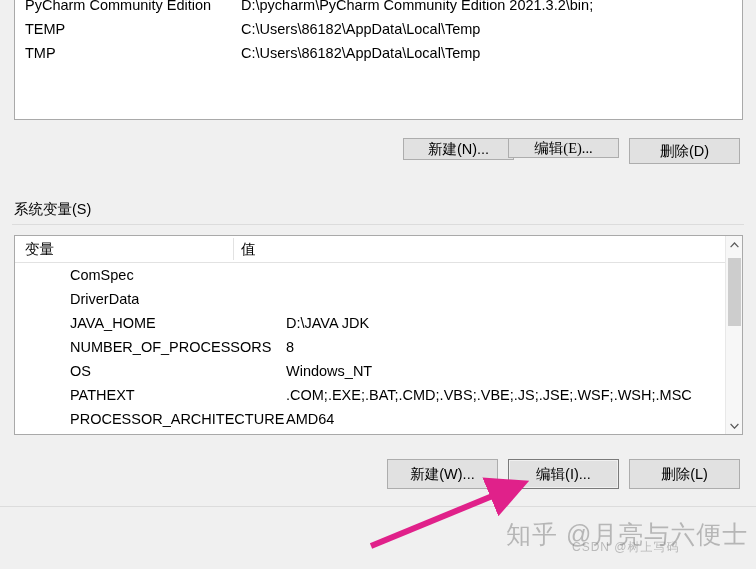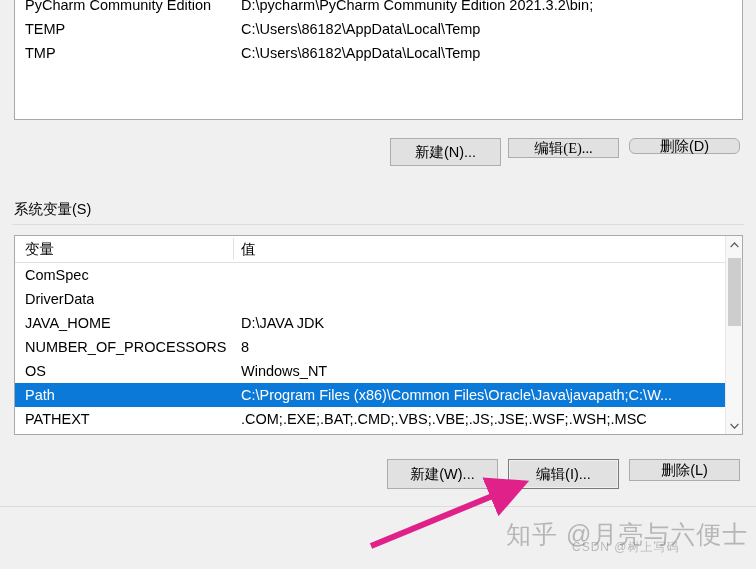--- a/index.html
+++ b/index.html
@@ -84,23 +84,23 @@
     display: flex;
     align-items: center;
     justify-content: center;
     font-family: "Liberation Sans", "DejaVu Sans", sans-serif;
   }
   .btn.focused {
     border: 1px solid #7a7a7a;
     box-shadow: inset 0 0 0 1px #f0f0f0;
   }
 
-  .user-btn-new  { left: 390px; top: 138px; width: 111px; height: 28px; }
+  .user-btn-new  { left: 403px; top: 138px; width: 111px; height: 22px; }
   .user-btn-edit { left: 508px; top: 138px; width: 111px; height: 20px; font-family: Liberation Serif, serif; }
-  .user-btn-del  { left: 629px; top: 138px; width: 111px; height: 16px; border-radius: 6px; }
+  .user-btn-del  { left: 629px; top: 138px; width: 111px; height: 26px; }
 
   
   .sys-label {
     position: absolute;
     left: 14px;
     top: 200px;
     font-size: 14.5px;
     background: #f0f0f0;
     padding-right: 6px;
     z-index: 3;
@@ -143,20 +143,21 @@
     left: 218px;
     top: 2px;
     width: 1px;
     height: 22px;
     background: #e2e2e2;
   }
   .rows-area {
     position: relative;
     height: 172px;
     overflow: hidden;
+    margin-left: 45px;
   }
 
   
   .scrollbar {
     position: absolute;
     right: 0;
     top: 0;
     width: 17px;
     height: 198px;
     background: #f7f7f7;
@@ -180,21 +181,21 @@
     position: absolute;
     left: 2px;
     top: 22px;
     width: 13px;
     height: 68px;
     background: #cdcdcd;
   }
 
   .sys-btn-new  { left: 387px; top: 459px; width: 111px; height: 30px; }
   .sys-btn-edit { left: 508px; top: 459px; width: 111px; height: 30px; }
-  .sys-btn-del  { left: 629px; top: 459px; width: 111px; height: 22px; }
+  .sys-btn-del  { left: 629px; top: 459px; width: 111px; height: 30px; }
 
   
   .bottom-rule {
     position: absolute;
     left: 0;
     top: 506px;
     width: 756px;
     height: 1px;
     background: #dcdcdc;
   }
@@ -286,24 +287,20 @@
         <span class="vname">JAVA_HOME</span>
         <span class="vval">D:\JAVA JDK</span>
       </div>
       <div class="row">
         <span class="vname">NUMBER_OF_PROCESSORS</span>
         <span class="vval">8</span>
       </div>
       <div class="row">
         <span class="vname">OS</span>
         <span class="vval">Windows_NT</span>
-      </div>
-      <div class="row selected">
-        <span class="vname">Path</span>
-        <span class="vval">C:\Program Files (x86)\Common Files\Oracle\Java\javapath;C:\W...</span>
       </div>
       <div class="row">
         <span class="vname">PATHEXT</span>
         <span class="vval">.COM;.EXE;.BAT;.CMD;.VBS;.VBE;.JS;.JSE;.WSF;.WSH;.MSC</span>
       </div>
       <div class="row">
         <span class="vname">PROCESSOR_ARCHITECTURE</span>
         <span class="vval">AMD64</span>
       </div>
     </div>

